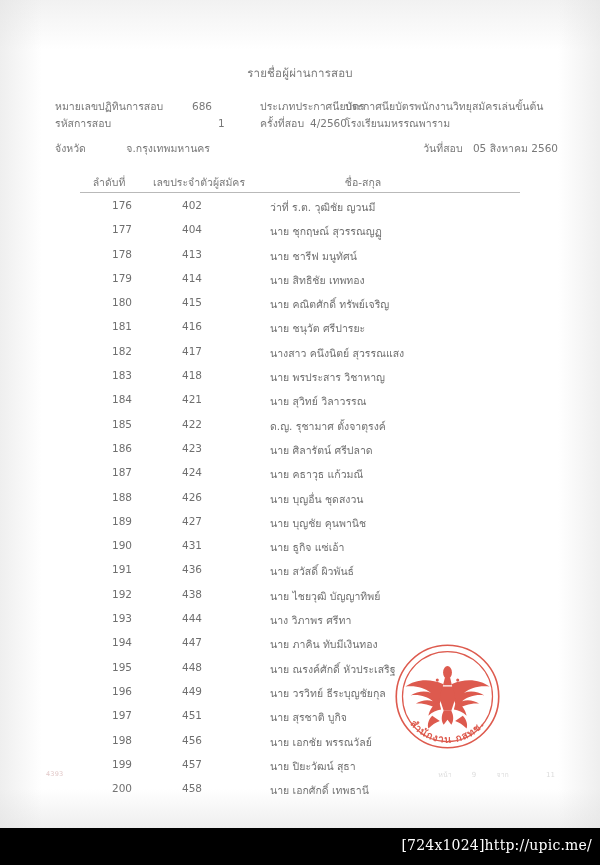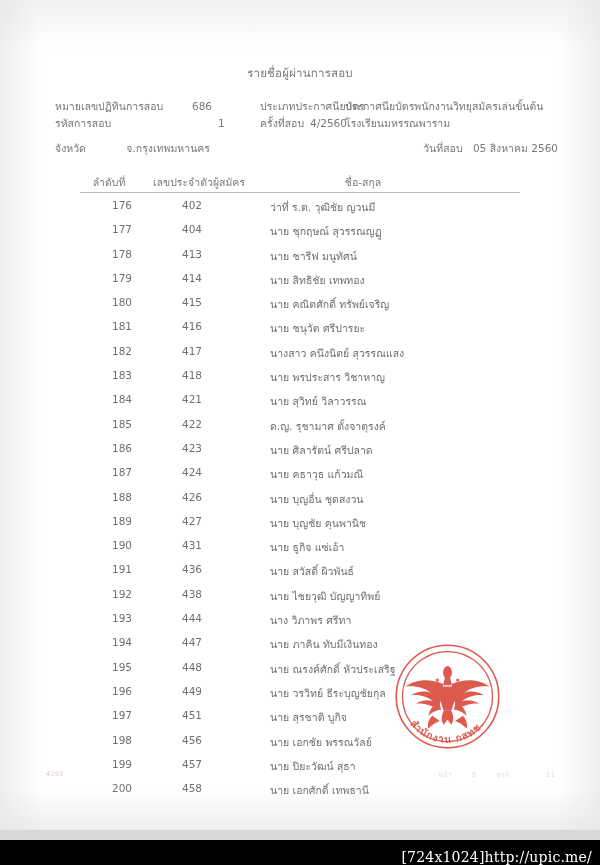--- a/index.html
+++ b/index.html
@@ -170,21 +170,21 @@
     white-space:nowrap;
   }
   .footer-right span{ margin:0 9px; }
   .footer-pagenum{ margin-left:26px !important; }
 
   
   #bottom-bar{
     position:absolute;
     left:0; bottom:0;
     width:600px;
-    height:25px;
+    height:37px;
     background:#000000;
   }
   .wm-text{
     position:absolute;
     right:8px;
     top:9px;
     color:#ffffff;
     font-family:"DejaVu Serif","Liberation Serif",serif;
     font-size:14px;
     letter-spacing:.2px;

